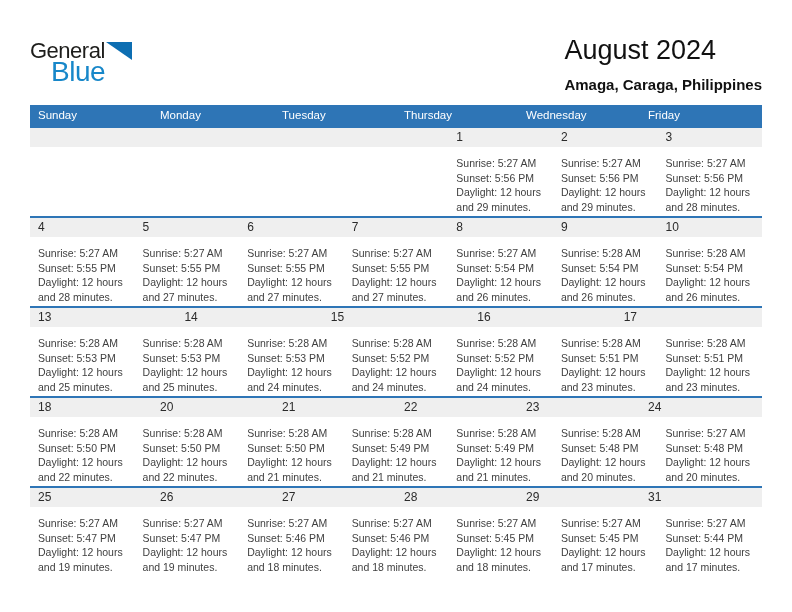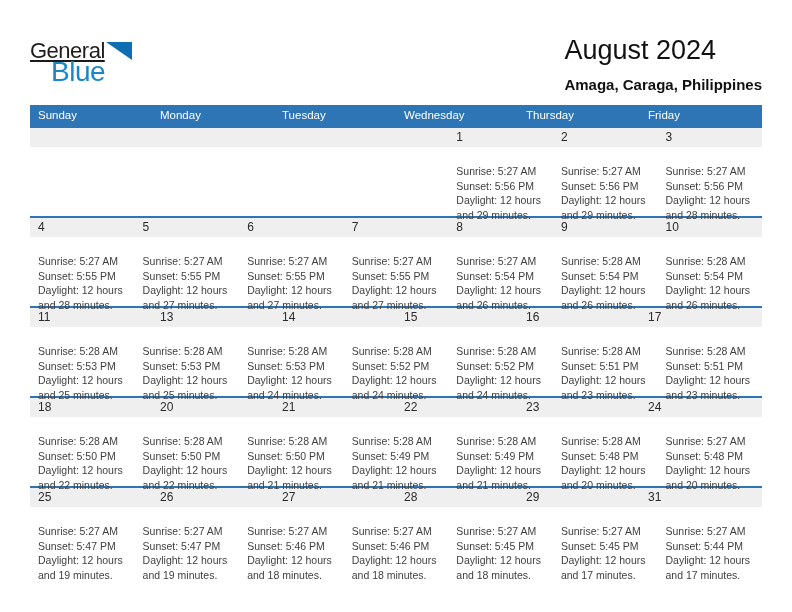--- a/index.html
+++ b/index.html
@@ -15,21 +15,21 @@
 
   
   .top-area {
     display: flex;
     justify-content: space-between;
     align-items: flex-start;
     margin-top: 34px;
     height: 66px;
   }
   .logo { line-height: 1; padding-top: 6px; }
-  .logo-row1 { display: flex; align-items: flex-start; text-decoration: underline; }
+  .logo-row1 { display: flex; align-items: flex-start; }
   .logo-general {
     font-size: 22px;
     letter-spacing: -0.5px;
     color: #1d1d1b;
     font-weight: 400;
   }
   .logo-triangle {
     width: 0; height: 0;
     border-top: 18px solid var(--logo-triangle, #0d6eb2);
     border-left: 26px solid transparent;
@@ -87,21 +87,21 @@
   .date-cell {
     flex: 1 1 0;
     font-size: 12px;
     line-height: 19px;
     padding-left: 8px;
     color: #2b2b2b;
   }
   .info-row { display: flex; }
   .info-cell {
     flex: 1 1 0;
-    padding: 17px 4px 0 8px;
+    padding: 9px 4px 0 8px;
     overflow: hidden;
   }
   .info-line {
     font-size: 10.5px;
     line-height: 14.5px;
     color: #3f3f3f;
     white-space: nowrap;
   }
 </style>
 </head>
@@ -122,22 +122,22 @@
         <div class="page-title">August 2024</div>
         <div class="page-subtitle">Amaga, Caraga, Philippines</div>
       </div>
     </div>
 
     <div class="calendar">
       <div class="weekday-header">
         <div class="weekday-cell">Sunday</div>
         <div class="weekday-cell">Monday</div>
         <div class="weekday-cell">Tuesday</div>
+        <div class="weekday-cell">Thursday</div>
         <div class="weekday-cell">Wednesday</div>
-        <div class="weekday-cell">Thursday</div>
         <div class="weekday-cell">Friday</div>
       </div>
       <div id="weeks-container">
           <div class="week-row">
             <div class="dates-row">
               <div class="date-cell"></div>
               <div class="date-cell"></div>
               <div class="date-cell"></div>
               <div class="date-cell"></div>
               <div class="date-cell">1</div>
@@ -219,21 +219,20 @@
               <div class="info-cell">
                 <div class="info-line"><span>Sunrise:</span> <span>5:28 AM</span></div>
                 <div class="info-line"><span>Sunset:</span> <span>5:54 PM</span></div>
                 <div class="info-line"><span>Daylight:</span> <span>12 hours</span></div>
                 <div class="info-line"><span>and 26 minutes.</span></div>
               </div>
             </div>
           </div>
           <div class="week-row">
             <div class="dates-row">
-              <div class="date-cell">11</div>
               <div class="date-cell">13</div>
               <div class="date-cell">14</div>
               <div class="date-cell">15</div>
               <div class="date-cell">16</div>
               <div class="date-cell">17</div>
             </div>
             <div class="info-row">
               <div class="info-cell">
                 <div class="info-line"><span>Sunrise:</span> <span>5:28 AM</span></div>
                 <div class="info-line"><span>Sunset:</span> <span>5:53 PM</span></div>

